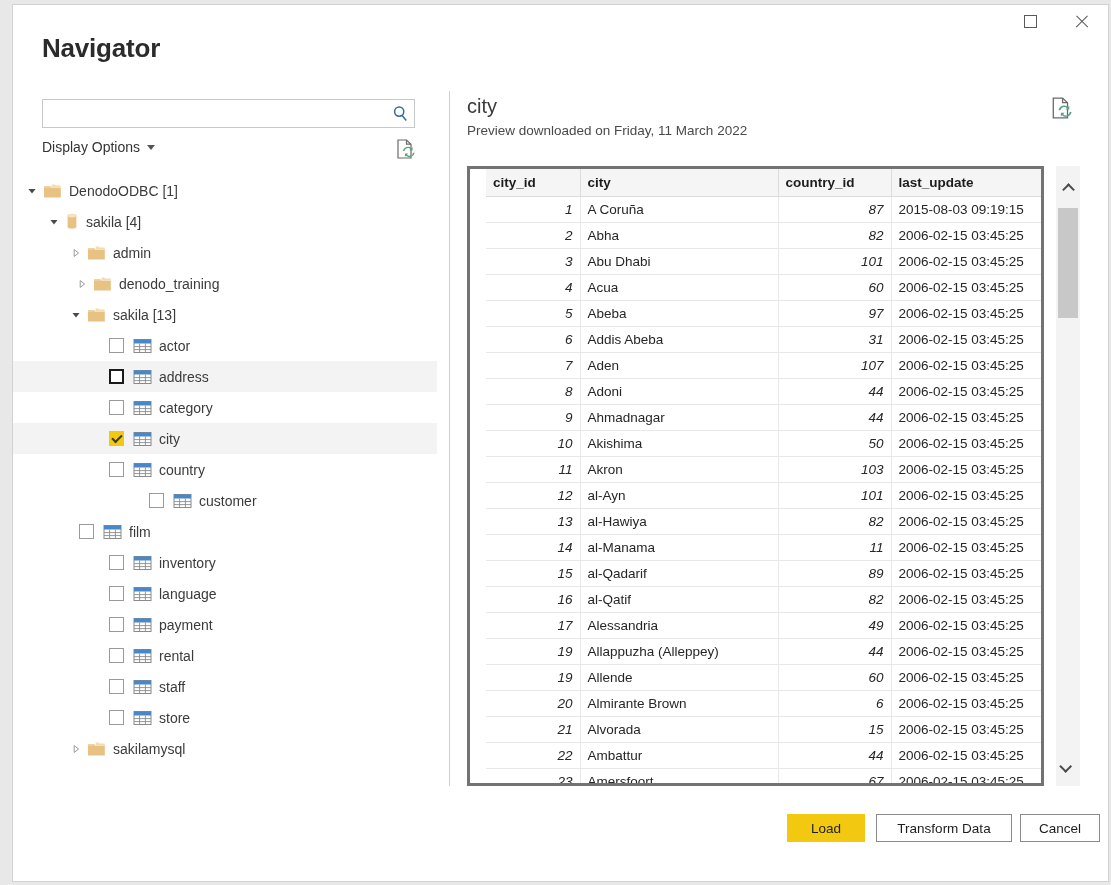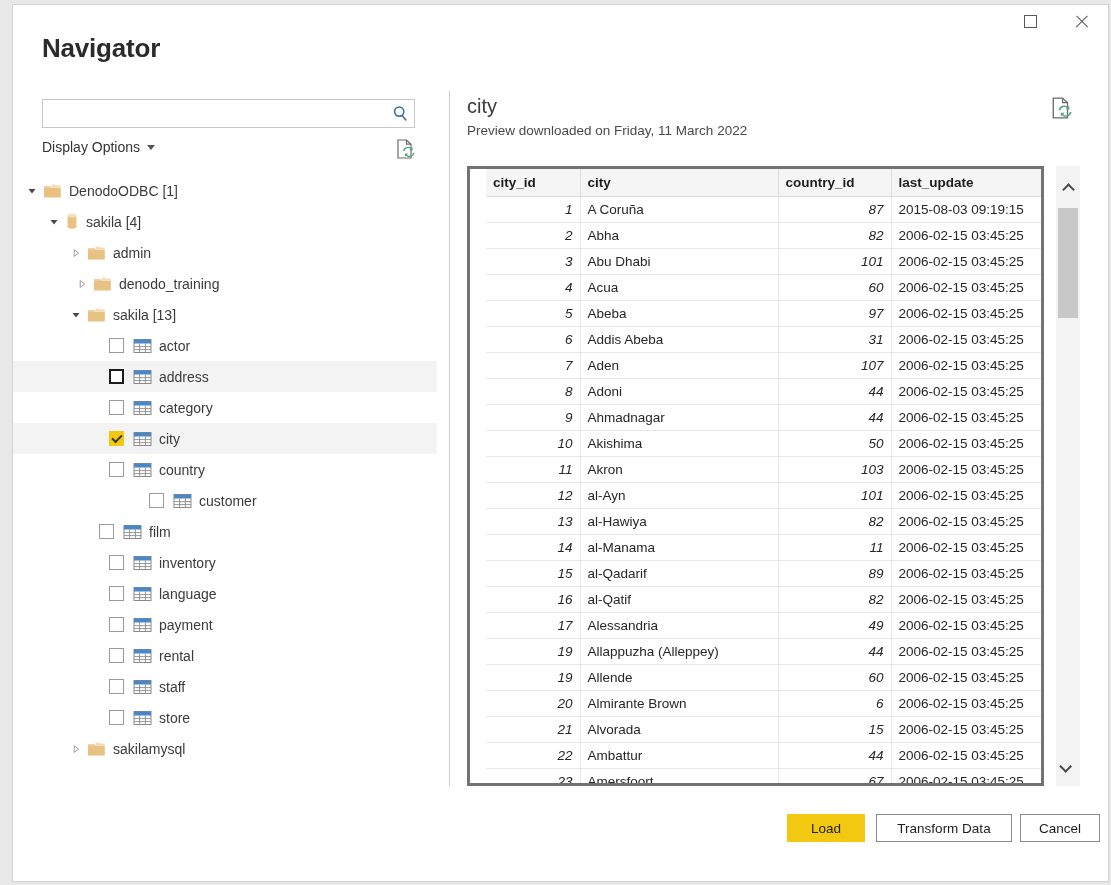--- a/index.html
+++ b/index.html
@@ -372,21 +372,21 @@
               <rect x="1" y="1.5" width="17" height="13" fill="#fff" stroke="#8a8a8a" stroke-width="1"></rect>
               <rect x="1" y="1.5" width="17" height="4" fill="#4a87c7"></rect>
               <line x1="6.6" y1="5.5" x2="6.6" y2="14.5" stroke="#8a8a8a" stroke-width="0.9"></line>
               <line x1="12.4" y1="5.5" x2="12.4" y2="14.5" stroke="#8a8a8a" stroke-width="0.9"></line>
               <line x1="1" y1="8.6" x2="18" y2="8.6" stroke="#8a8a8a" stroke-width="0.9"></line>
               <line x1="1" y1="11.6" x2="18" y2="11.6" stroke="#8a8a8a" stroke-width="0.9"></line>
             </svg>
           </span>
           <span class="tlabel">customer</span>
         </div>
-        <div class="tnode" style="padding-left: 64px;">
+        <div class="tnode" style="padding-left: 44px;">
           <span class="tw"></span>
           <span class="cbox"></span>
           <span class="ico">
             <svg width="19" height="16" viewBox="0 0 19 16">
               <rect x="1" y="1.5" width="17" height="13" fill="#fff" stroke="#8a8a8a" stroke-width="1"></rect>
               <rect x="1" y="1.5" width="17" height="4" fill="#4a87c7"></rect>
               <line x1="6.6" y1="5.5" x2="6.6" y2="14.5" stroke="#8a8a8a" stroke-width="0.9"></line>
               <line x1="12.4" y1="5.5" x2="12.4" y2="14.5" stroke="#8a8a8a" stroke-width="0.9"></line>
               <line x1="1" y1="8.6" x2="18" y2="8.6" stroke="#8a8a8a" stroke-width="0.9"></line>
               <line x1="1" y1="11.6" x2="18" y2="11.6" stroke="#8a8a8a" stroke-width="0.9"></line>

